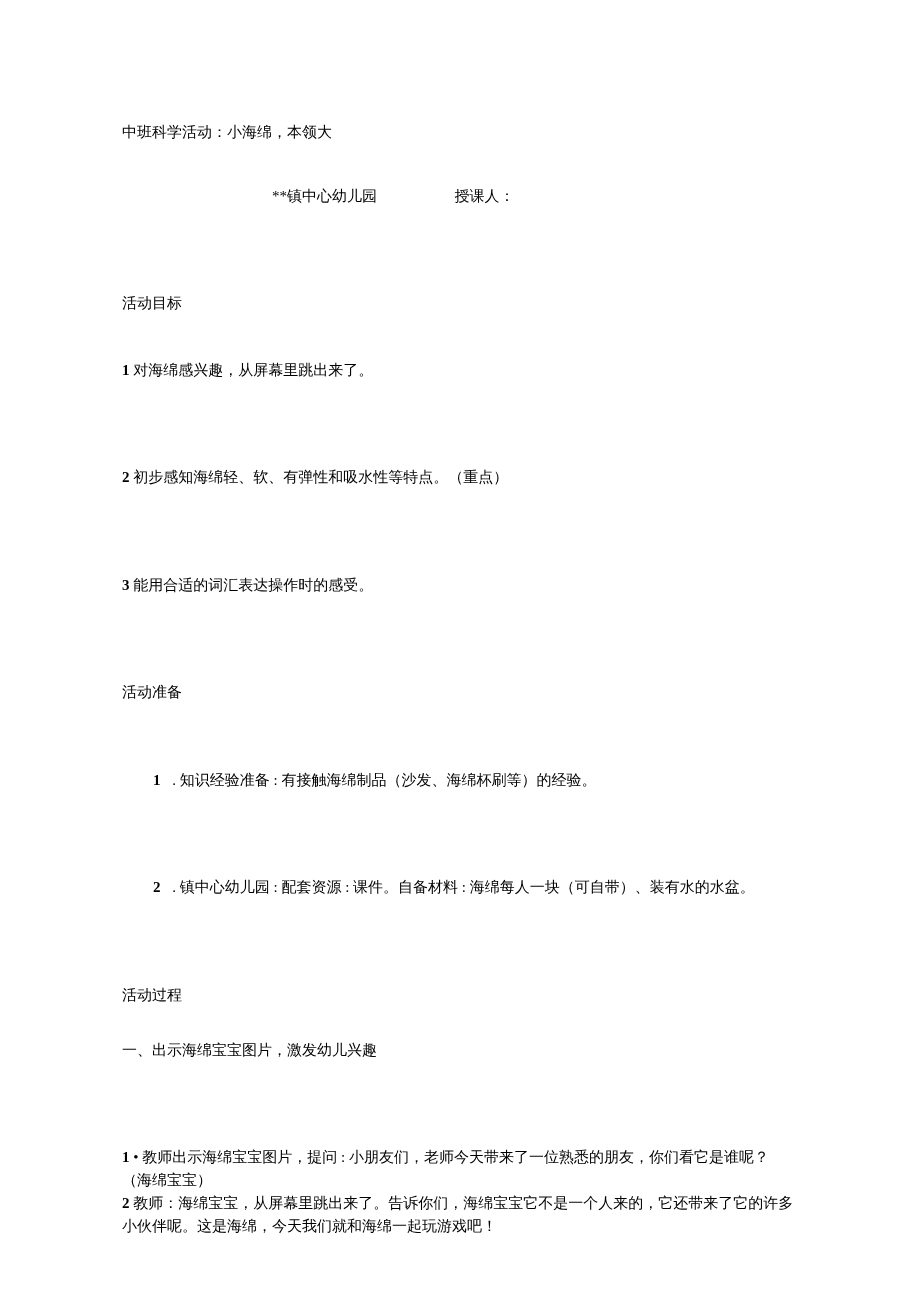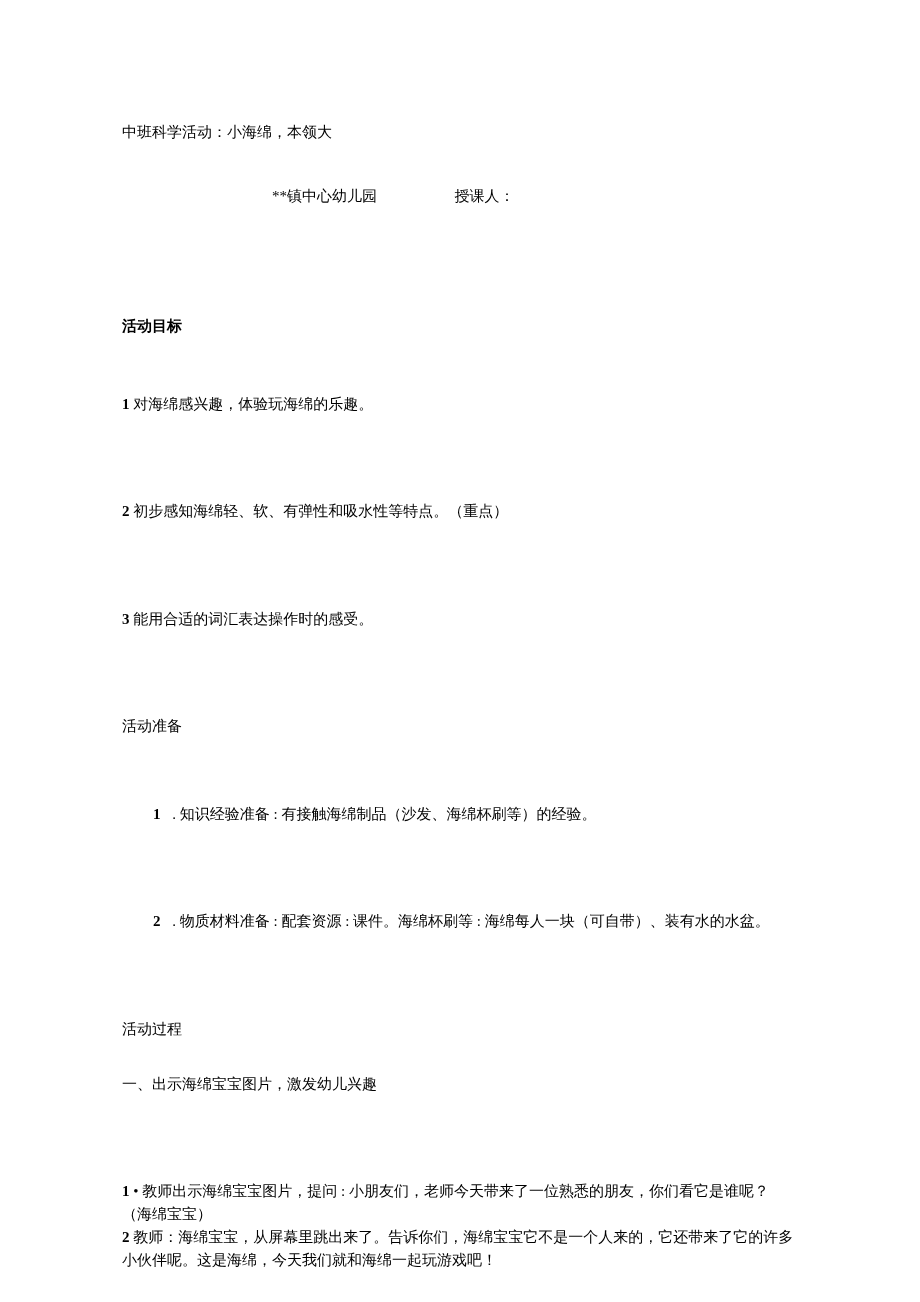--- a/index.html
+++ b/index.html
@@ -7,23 +7,23 @@
       width: 920px;
       height: 1302px;
       background: #ffffff;
       font-family: "SimSun", "宋体", serif;
       color: #000000;
       padding: 120px 122px 50px 122px;
       font-size: 15px;
       line-height: 1.7;
     }
     .title-line { margin-bottom: 38px; }
-    .subtitle-line { padding-left: 150px; margin-bottom: 105px; }
+    .subtitle-line { padding-left: 150px; margin-bottom: 82px; }
     .subtitle-gap { display: inline-block; width: 70px; }
-    .section-heading { margin-bottom: 52px; font-weight: bold; }
+    .section-heading { margin-bottom: 41px; }
     .goal-item { margin-bottom: 82px; }
     .prep-heading { margin-bottom: 62px; }
     .prep-item { margin-bottom: 82px; margin-left: 31px; }
     .prep-item-num { letter-spacing: 8px; }
     .process-heading { margin-bottom: 30px; }
     .process-sub { margin-bottom: 82px; }
     .dialog-line { line-height: 1.55; }
     .bold-num { font-weight: bold; }
   </style>
 </head>
@@ -33,39 +33,39 @@
 
 <div class="subtitle-line">
   <span>**镇中心幼儿园</span>
   <span class="subtitle-gap"></span>
   <span>授课人：</span>
 </div>
 
 <div class="section-heading">活动目标</div>
 
 <div class="goal-item">
-  <span class="bold-num">1</span><span> 对海绵感兴趣，体验玩海绵的乐趣。</span>
+  <span class="bold-num">1</span><span> 对海绵感兴趣，从屏幕里跳出来了。</span>
 </div>
 
 <div class="goal-item">
   <span class="bold-num">2</span><span> 初步感知海绵轻、软、有弹性和吸水性等特点。（重点）</span>
 </div>
 
 <div class="goal-item">
   <span class="bold-num">3</span><span> 能用合适的词汇表达操作时的感受。</span>
 </div>
 
 <div class="prep-heading">活动准备</div>
 
 <div class="prep-item">
   <span class="bold-num prep-item-num">1</span><span> . 知识经验准备 : 有接触海绵制品（沙发、海绵杯刷等）的经验。</span>
 </div>
 
 <div class="prep-item">
-  <span class="bold-num prep-item-num">2</span><span> . 物质材料准备 : 配套资源 : 课件。海绵杯刷等 : 海绵每人一块（可自带）、装有水的水盆。</span>
+  <span class="bold-num prep-item-num">2</span><span> . 镇中心幼儿园 : 配套资源 : 课件。自备材料 : 海绵每人一块（可自带）、装有水的水盆。</span>
 </div>
 
 <div class="process-heading">活动过程</div>
 
 <div class="process-sub">一、出示海绵宝宝图片，激发幼儿兴趣</div>
 
 <div class="dialog-line">
   <span class="bold-num">1</span><span> • 教师出示海绵宝宝图片，提问 : 小朋友们，老师今天带来了一位熟悉的朋友，你们看它是谁呢？（海绵宝宝）</span>
 </div>
 

